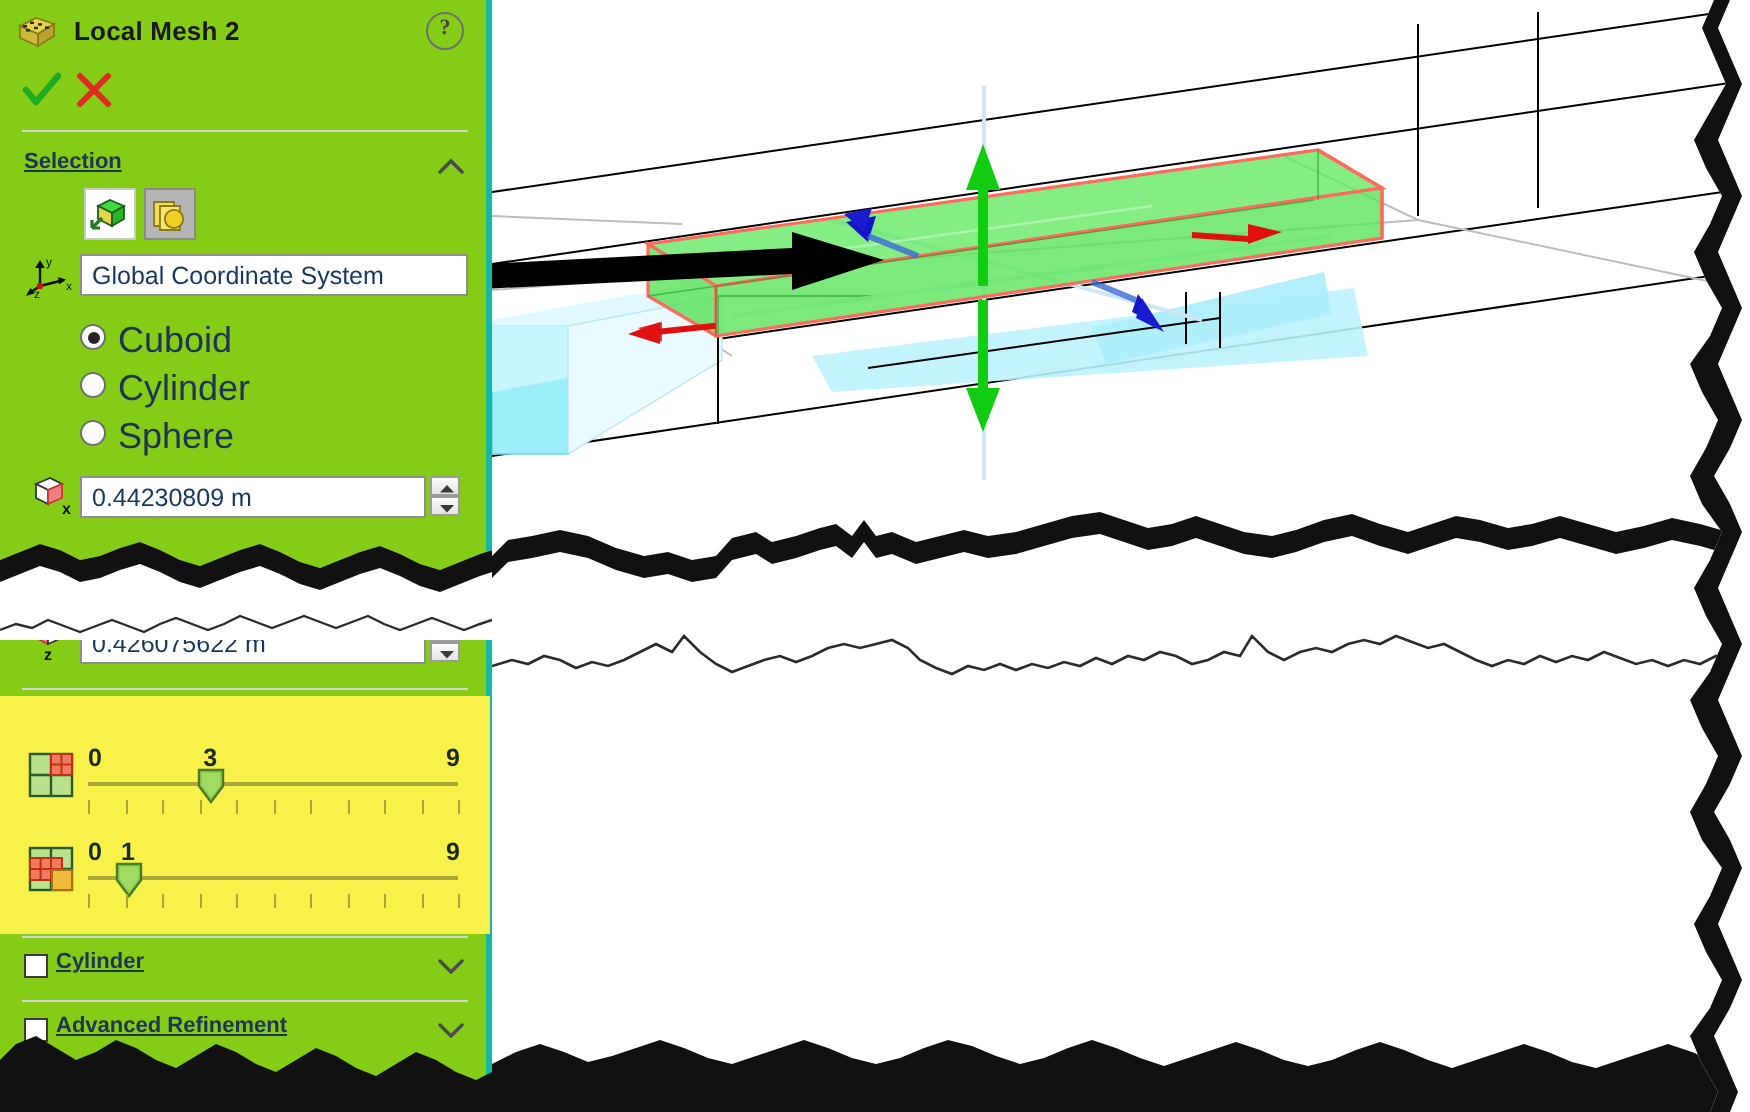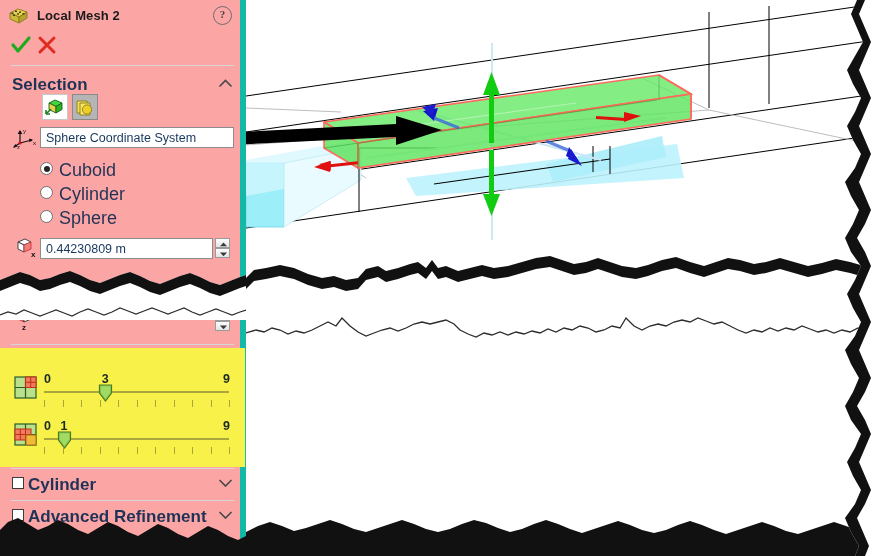--- a/index.html
+++ b/index.html
@@ -5,22 +5,22 @@
   html,body{margin:0;padding:0;background:#ffffff;}
   body{
     width:875px;height:556px;position:relative;overflow:hidden;
     font-family:"Liberation Sans", sans-serif;
     font-size:12px;color:#1f3356;
   }
 
   
   #panel{
     position:absolute;left:0;top:0;width:246px;height:556px;
-    background:#fca5a5;
-    border-right:6px solid #14b8a6;
+    background:#84cc16;
+    border-right:3px solid #14b8a6;
     box-sizing:border-box;
   }
 
   
   .titlebar{
     position:absolute;left:0;top:0;width:245px;height:31px;
     display:flex;align-items:center;
   }
   .title-icon{width:22px;height:20px;margin-left:8px;position:relative;flex:0 0 auto;}
   .title-text{
@@ -38,21 +38,21 @@
   .okrow{position:absolute;left:0;top:31px;width:245px;height:28px;}
   .okrow .chk{position:absolute;left:10px;top:3px;width:22px;height:22px;cursor:pointer;}
   .okrow .xmk{position:absolute;left:36px;top:3px;width:22px;height:22px;cursor:pointer;}
   .hr-soft{position:absolute;left:11px;width:223px;height:1px;background:#d6d6d6;}
 
   
   .sect-hdr{
     position:absolute;left:0;width:245px;height:23px;
   }
   .sect-hdr .lbl{
-    position:absolute;left:12px;top:3px;font-size:17px;font-weight:bold;color:#1f3356;
+    position:absolute;left:12px;top:3px;font-size:11px;font-weight:bold;color:#1f3356;text-decoration:underline;
   }
   .chev{position:absolute;right:14px;top:7px;width:12px;height:8px;}
   .chev svg{display:block;}
 
   
   .icon-btn{
     position:absolute;width:26px;height:26px;box-sizing:border-box;
     display:flex;align-items:center;justify-content:center;cursor:pointer;
   }
   .icon-btn.flat{border:1px solid #c8c8c8;background:#ffffff;}
@@ -343,21 +343,21 @@
       <path d="M8,16 L20,13" stroke="#111" stroke-width="1.2"></path>
       <path d="M21,12.7 L17,11.6 L17.6,15.2 Z" fill="#111"></path>
       <path d="M8,16 L2,20" stroke="#111" stroke-width="1.2"></path>
       <path d="M1,21 L5.4,19.6 L3.3,17 Z" fill="#111"></path>
       <circle cx="8" cy="16" r="1.6" fill="#d01010"></circle>
       <text x="11" y="6" font-size="6" font-family="Liberation Sans, sans-serif" fill="#111">y</text>
       <text x="21" y="18" font-size="6" font-family="Liberation Sans, sans-serif" fill="#111">x</text>
       <text x="5" y="22" font-size="6" font-family="Liberation Sans, sans-serif" fill="#111">z</text>
     </svg>
   </div>
-  <div class="tfield" style="left:40px;top:127px;width:194px;" data-name="coordinate-system-input" title="Coordinate System">Sphere Coordinate System</div>
+  <div class="tfield" style="left:40px;top:127px;width:194px;" data-name="coordinate-system-input" title="Coordinate System">Global Coordinate System</div>
 
   <div class="radio-row" style="left:40px;top:160px;width:120px;" data-name="radio-cuboid">
     <span class="radio on" data-name="radio-cuboid-dot"></span>
     <span class="radio-lbl" data-name="radio-cuboid-label">Cuboid</span>
   </div>
   <div class="radio-row" style="left:40px;top:208px;width:120px;" data-name="radio-sphere">
     <span class="radio" data-name="radio-sphere-dot"></span>
     <span class="radio-lbl" data-name="radio-sphere-label">Sphere</span>
   </div>
   <div class="radio-row" style="left:40px;top:184px;width:120px;" data-name="radio-cylinder">
@@ -388,20 +388,21 @@
   </div>
 
   <div style="position:absolute;left:14px;top:307px;width:24px;height:24px;" data-name="size-z-icon">
     <svg width="24" height="24" viewBox="0 0 24 24">
       <path d="M4,5 L11,2 L17,5 L10,8 Z" fill="#f7c8c8" stroke="#333" stroke-width="0.9"></path>
       <path d="M4,5 L10,8 L10,15 L4,12 Z" fill="#ef7f7f" stroke="#c33" stroke-width="0.9"></path>
       <path d="M10,8 L17,5 L17,12 L10,15 Z" fill="#ffffff" stroke="#333" stroke-width="0.9"></path>
       <text x="8" y="23" font-size="8" font-weight="bold" font-family="Liberation Sans, sans-serif" fill="#111">z</text>
     </svg>
   </div>
+  <div class="tfield" style="left:40px;top:311px;width:173px;" data-name="size-z-input">0.426075622 m</div>
   <div class="spin" style="left:215px;top:311px;" data-name="size-z-spinner">
     <div class="b up" data-name="size-z-spinner-up">
       <svg width="9" height="5" viewBox="0 0 9 5">
           <path d="M4.5,0.5 L8,4.3 L1,4.3 Z" fill="#3a3a3a"></path>
         </svg>
     </div>
     <div class="b dn" data-name="size-z-spinner-down">
       <svg width="9" height="5" viewBox="0 0 9 5">
           <path d="M4.5,4.3 L8,0.5 L1,0.5 Z" fill="#3a3a3a"></path>
         </svg>

